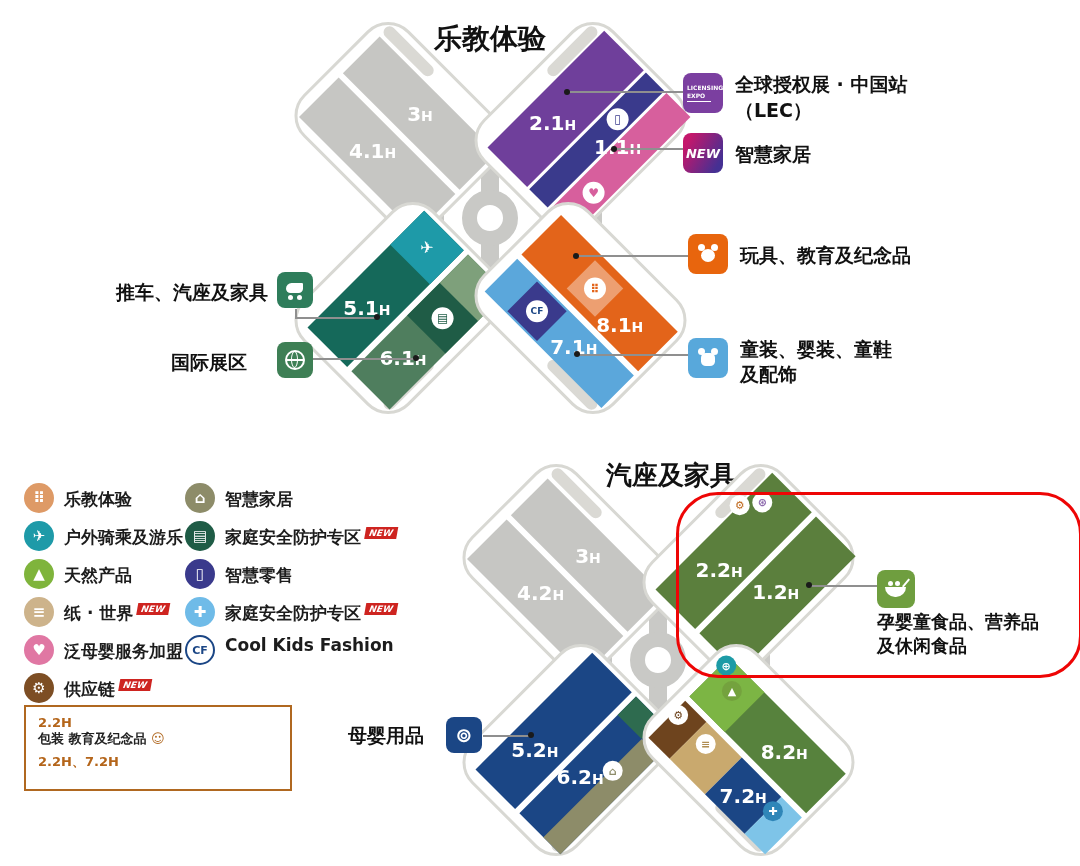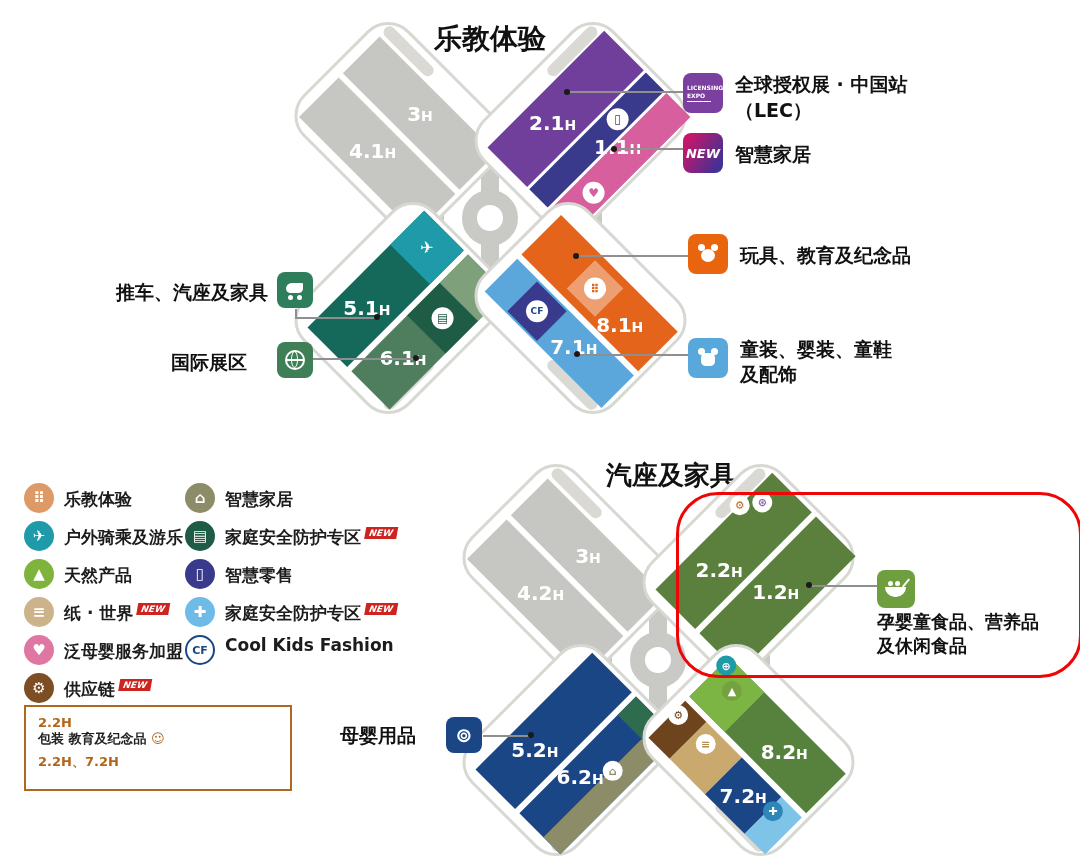--- a/index.html
+++ b/index.html
@@ -341,21 +341,21 @@
       <span class="mini sm lrm45" style="left:4px;top:16px;background:#2f86b8;color:#fff">✚</span>
     </div>
   </div>
 </div>
 
 <div class="line" style="left:483px;top:735px;width:48px"></div>
 <div class="dot" style="left:528px;top:732px"></div>
 <div class="line" style="left:810px;top:585px;width:68px"></div>
 <div class="dot" style="left:806px;top:582px"></div>
 
-<div class="maplabel" style="left:340px;top:723px">母婴用品</div>
+<div class="maplabel" style="left:348px;top:723px">母婴用品</div>
 <div class="bic" style="left:446px;top:717px;width:36px;height:36px;background:#1b4685;font-size:20px;font-weight:bold">⊚</div>
 
 <div class="bic" style="left:877px;top:570px;width:38px;height:38px;background:#6f9e3f">
   <span class="bowl">
       <span class="cup"></span>
       <span class="d1"></span>
       <span class="d2"></span>
       <span class="sp"></span>
     </span>
 </div>

